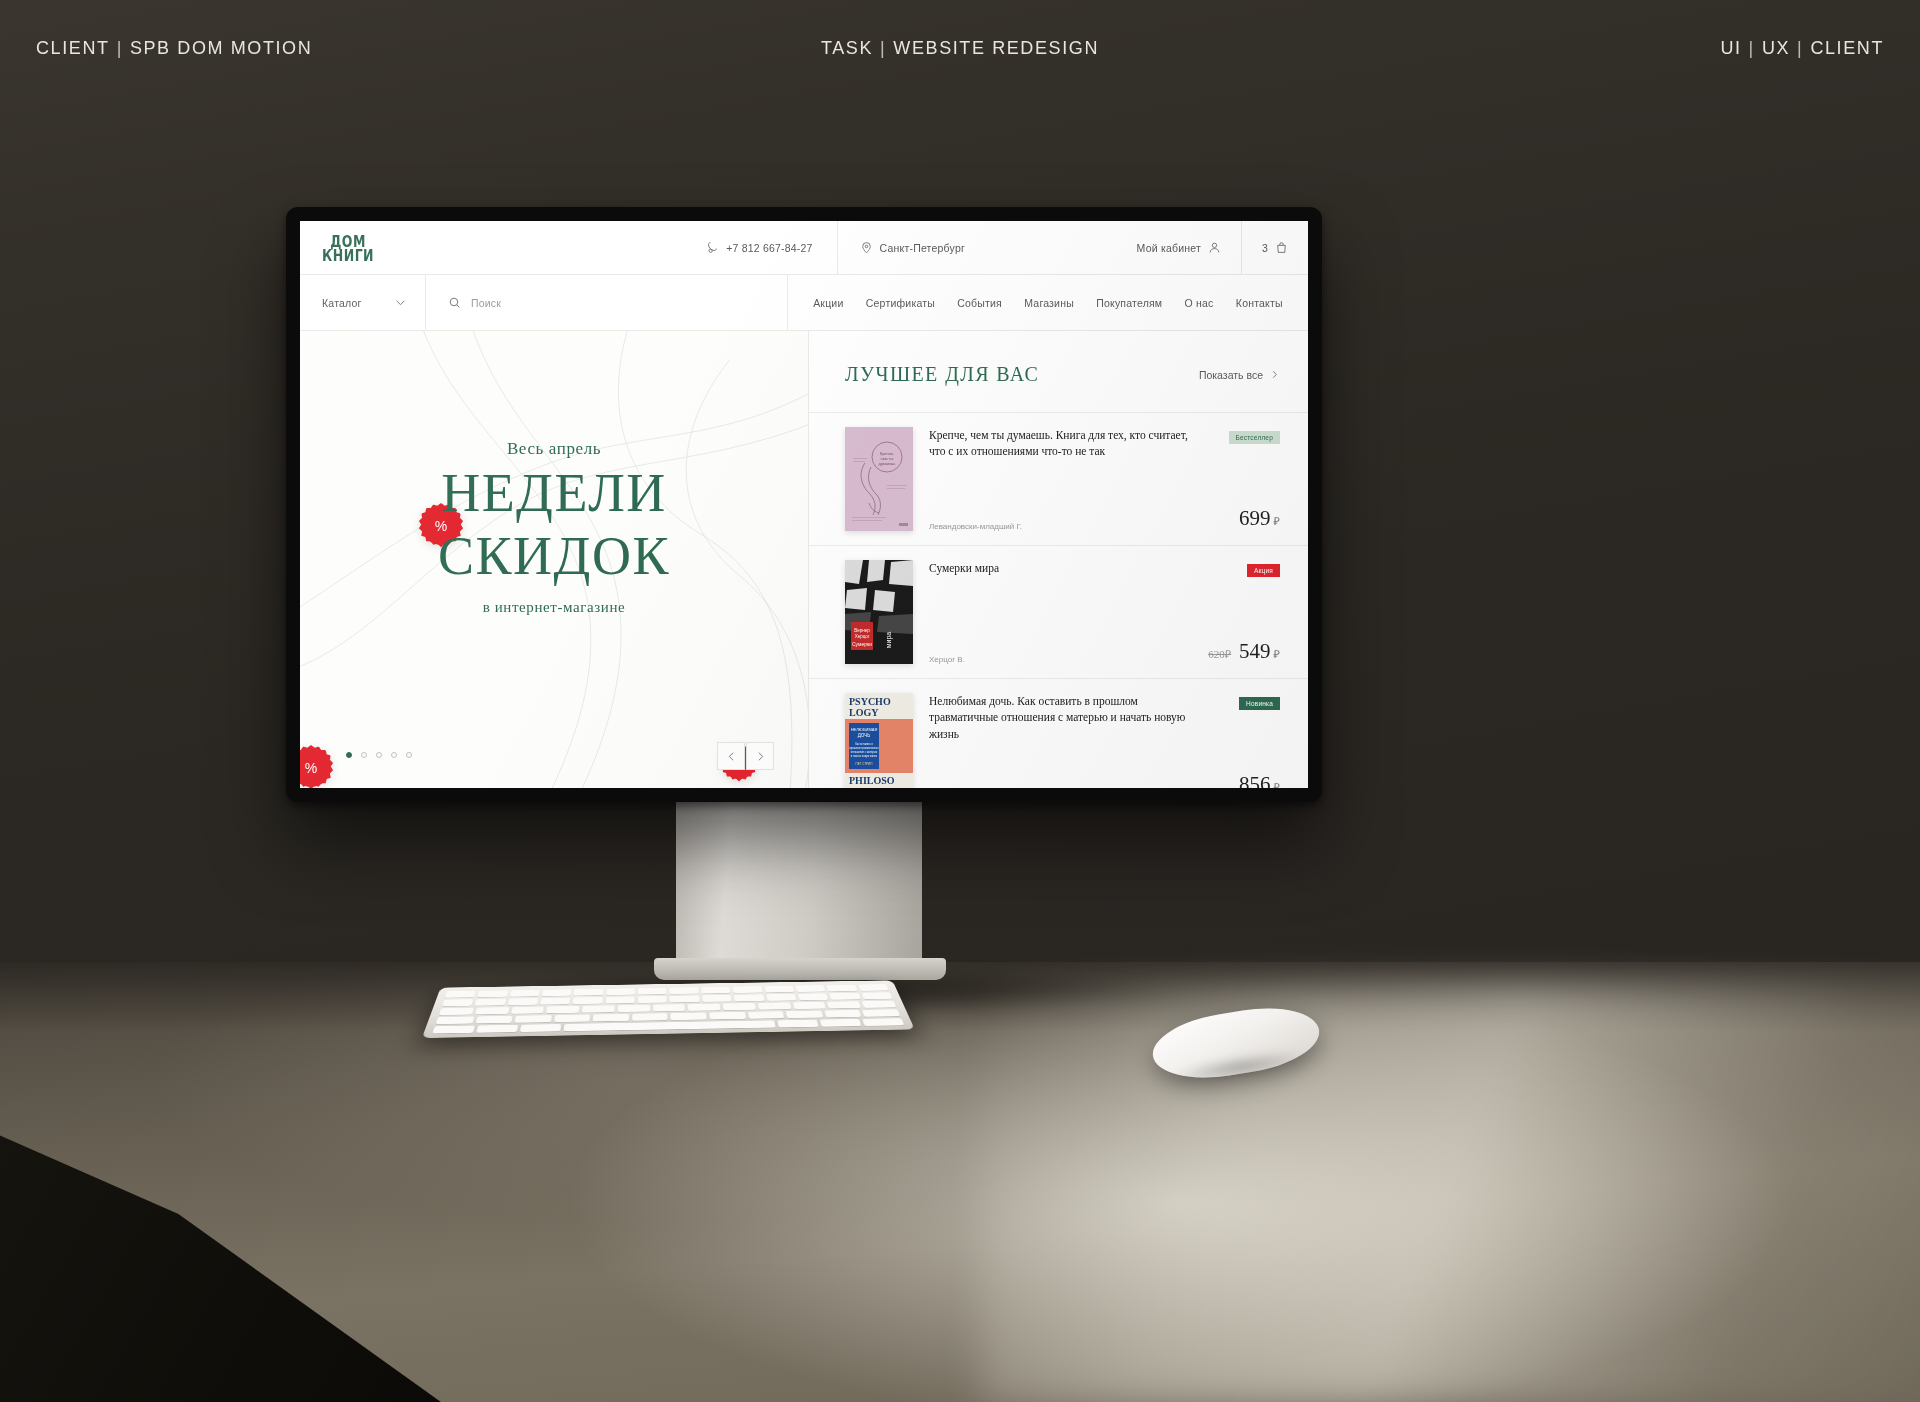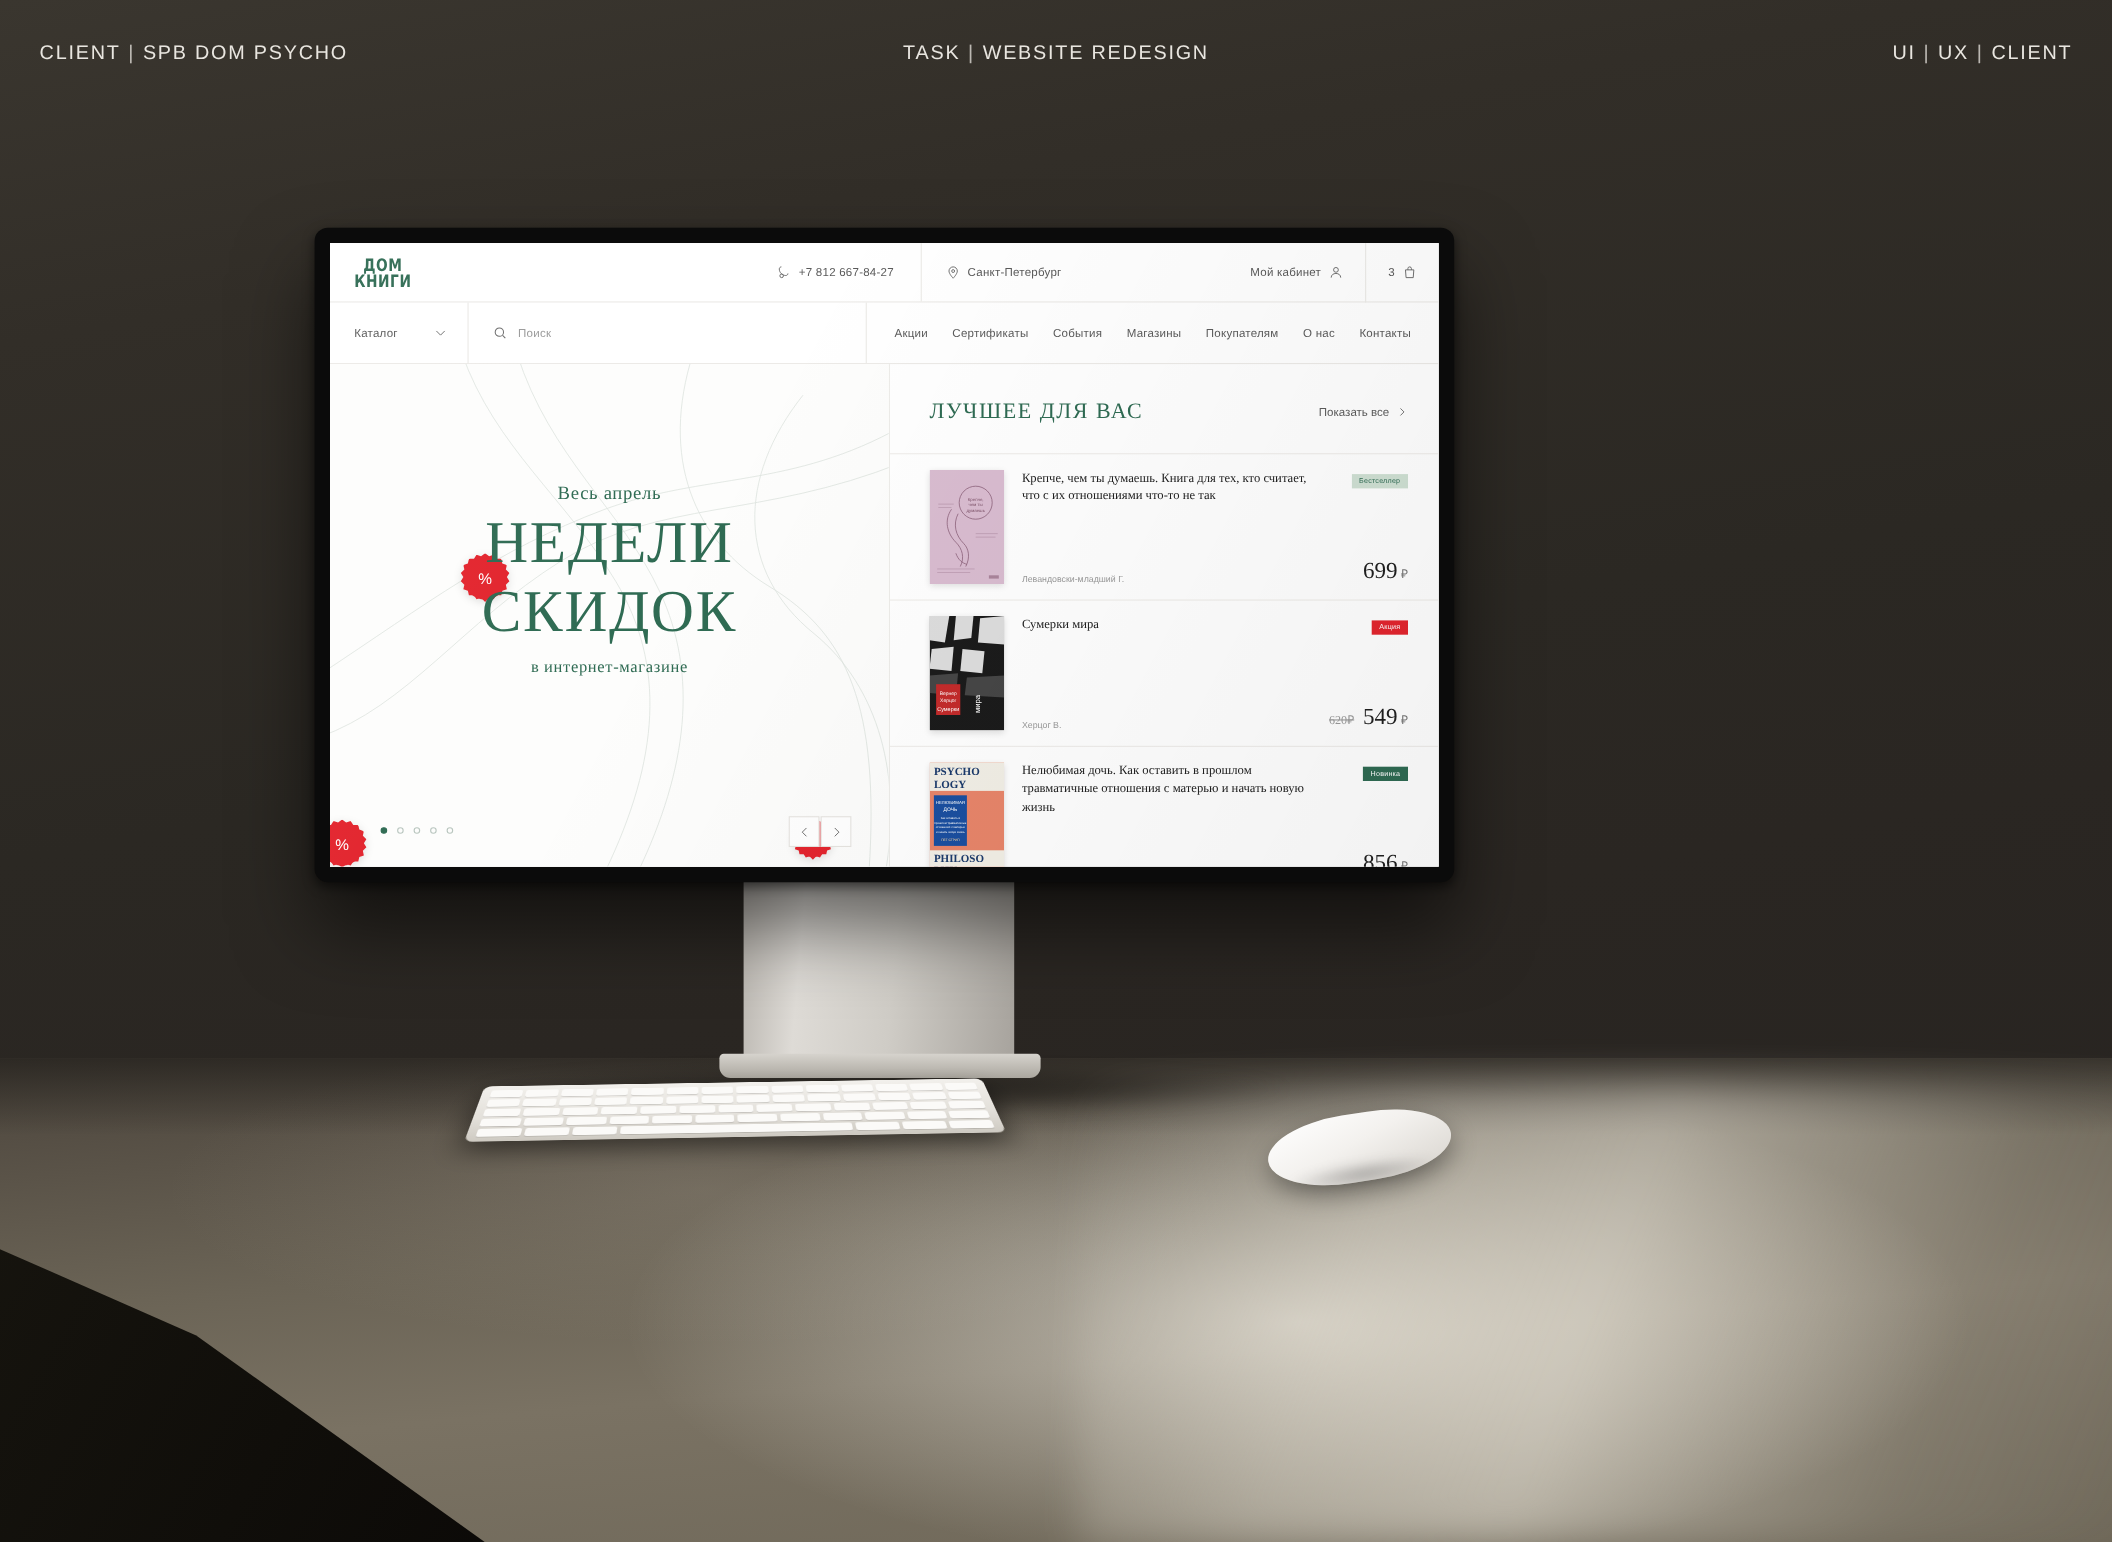--- a/index.html
+++ b/index.html
@@ -220,21 +220,21 @@
   .price-cur { font-size: 11px; color:#777; padding-bottom: 3px; margin-left: -5px; }
 </style>
 </head>
 <body>
 
 <div id="scene"></div>
 <div id="desk"></div>
 <div id="lightshaft"></div>
 
 <div class="caption" id="cap-left">
-  <span>CLIENT</span><span class="sep">|</span><span>SPB DOM PSYCHO</span>
+  <span>CLIENT</span><span class="sep">|</span><span>SPB DOM MOTION</span>
 </div>
 <div class="caption" id="cap-mid">
   <span>TASK</span><span class="sep">|</span><span>WEBSITE REDESIGN</span>
 </div>
 <div class="caption" id="cap-right">
   <span>UI</span><span class="sep">|</span><span>UX</span><span class="sep">|</span><span>CLIENT</span>
 </div>
 
 <div id="monitor-shadow"></div>
 <div id="neck"></div>

